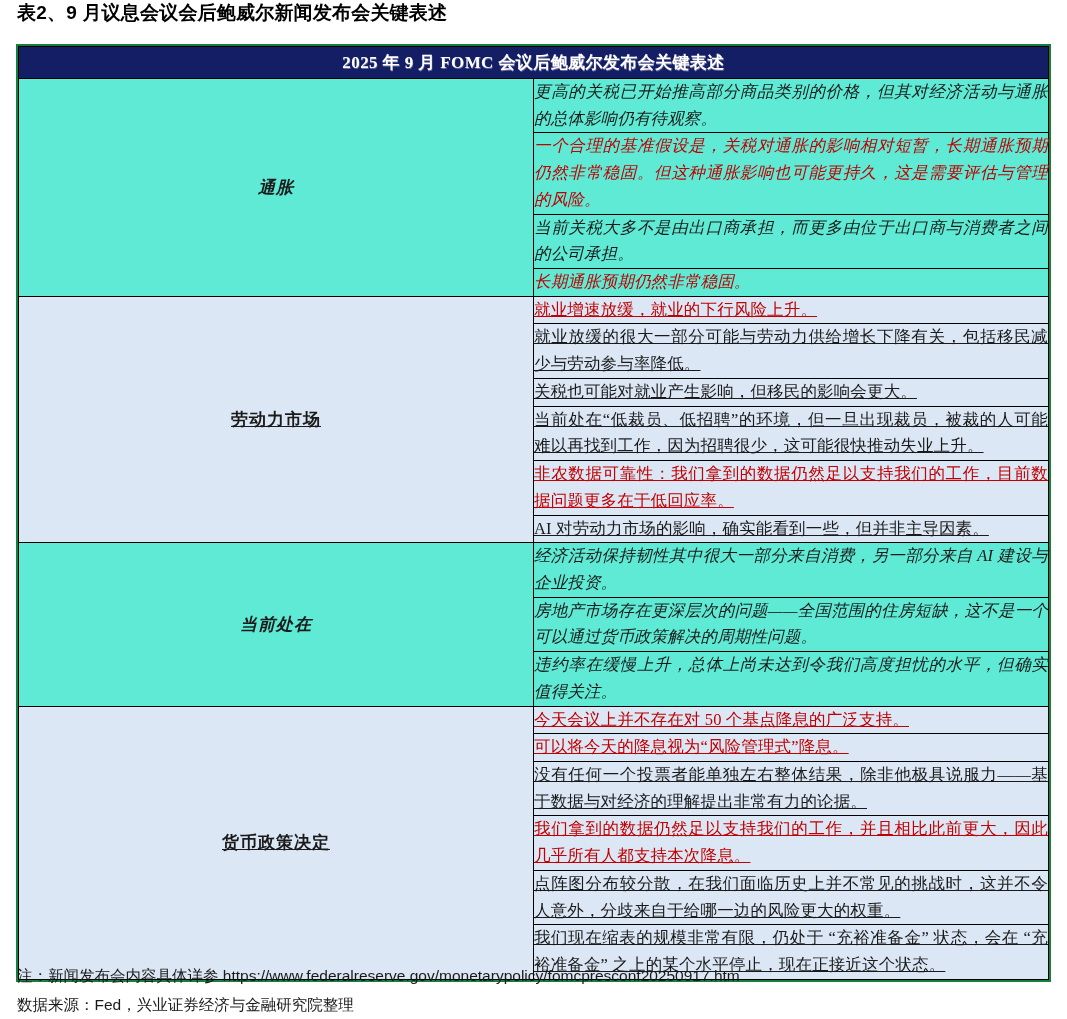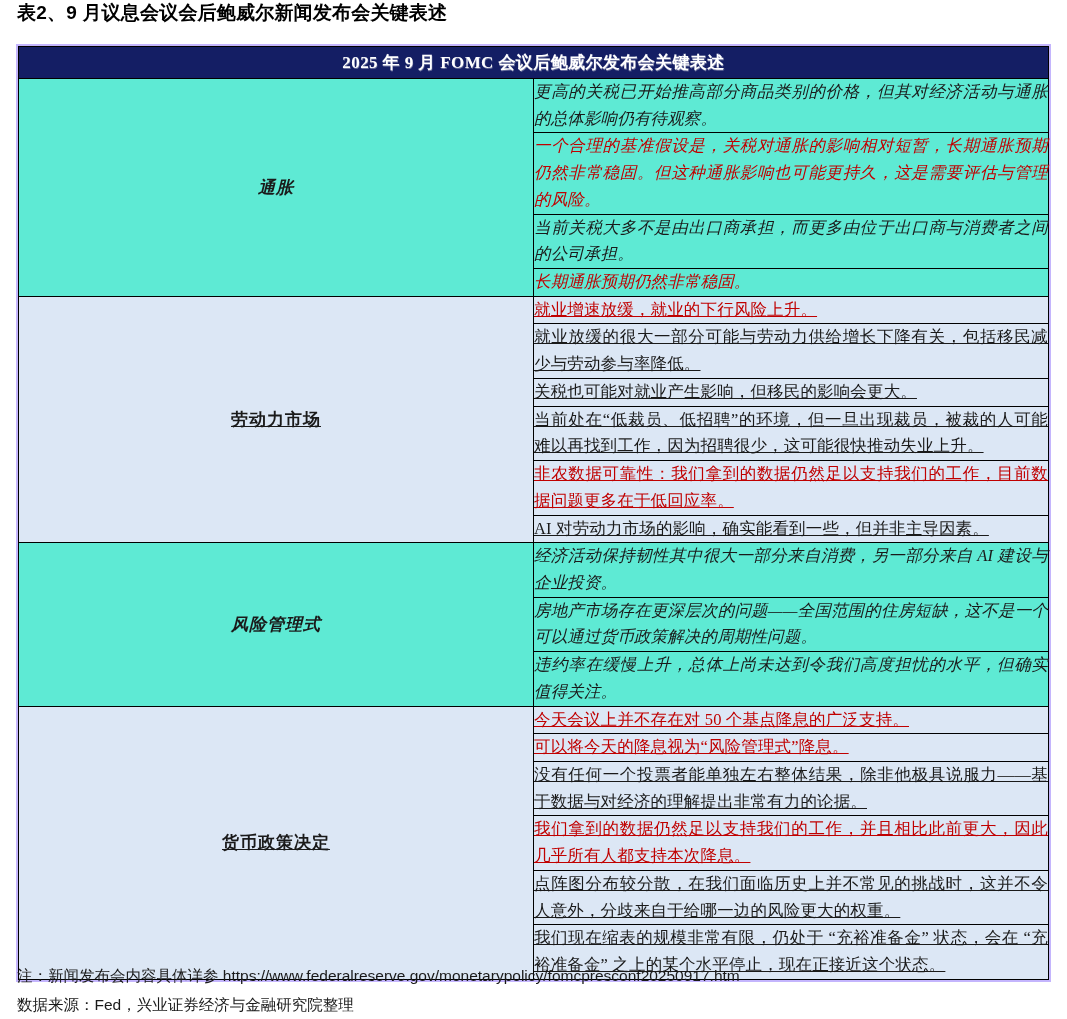--- a/index.html
+++ b/index.html
@@ -31,21 +31,21 @@
     letter-spacing: 0.2px;
     white-space: nowrap;
   }
 
   
   .tbl-wrap {
     position: absolute;
     left: 16px;
     top: 44px;
     width: 1035px;
-    border: 2px solid #c4b5fd;
+    border: 2px solid #15803d;
     border-collapse: collapse;
   }
   table.main {
     width: 100%;
     border-collapse: collapse;
     table-layout: fixed;
   }
   table.main td, table.main th {
     border: 1.6px solid #000000;
     padding: 0;
@@ -143,21 +143,21 @@
           <tr class="sec-blue">
             <td class="stmt">当前处在“低裁员、低招聘”的环境，但一旦出现裁员，被裁的人可能难以再找到工作，因为招聘很少，这可能很快推动失业上升。</td>
           </tr>
           <tr class="sec-blue">
             <td class="stmt red">非农数据可靠性：我们拿到的数据仍然足以支持我们的工作，目前数据问题更多在于低回应率。</td>
           </tr>
           <tr class="sec-blue">
             <td class="stmt">AI 对劳动力市场的影响，确实能看到一些，但并非主导因素。</td>
           </tr>
           <tr class="sec-peach">
-            <td class="cat" rowspan="3">风险管理式</td>
+            <td class="cat" rowspan="3">当前处在</td>
             <td class="stmt">经济活动保持韧性其中很大一部分来自消费，另一部分来自 AI 建设与企业投资。</td>
           </tr>
           <tr class="sec-peach">
             <td class="stmt">房地产市场存在更深层次的问题——全国范围的住房短缺，这不是一个可以通过货币政策解决的周期性问题。</td>
           </tr>
           <tr class="sec-peach">
             <td class="stmt">违约率在缓慢上升，总体上尚未达到令我们高度担忧的水平，但确实值得关注。</td>
           </tr>
           <tr class="sec-blue">
             <td class="cat" rowspan="6">货币政策决定</td>

